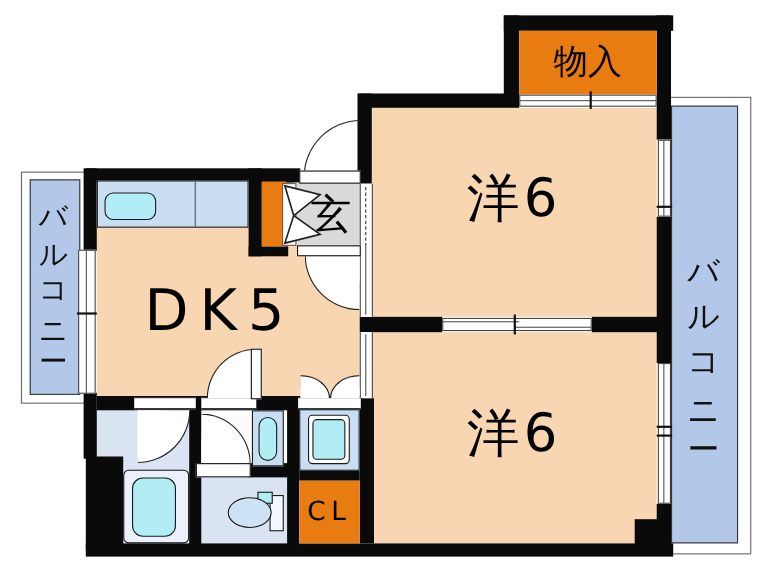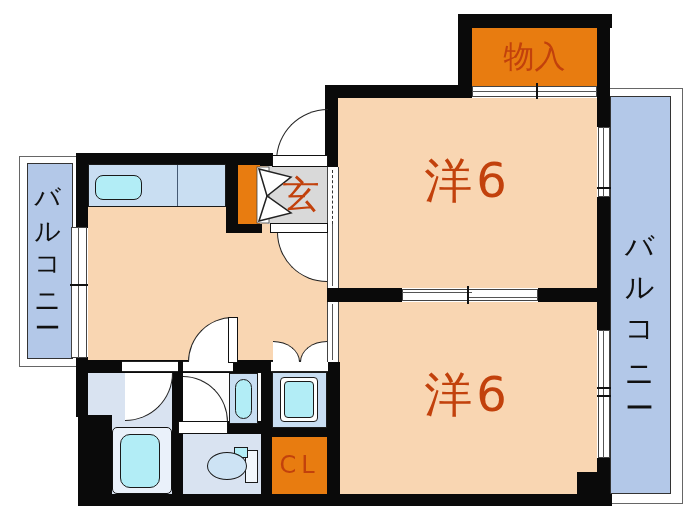--- a/index.html
+++ b/index.html
@@ -13,21 +13,21 @@
   .balc-fill{background:var(--balcony-fill,#b3c8e8);border:1px solid #333;}
   .wet{background:var(--wet-area-fill,#d9e3f1);}
   .panel{background:var(--counter-fill,#c9def2);border:1.5px solid #1a1a1a;}
   .fixture{background:var(--fixture-fill,#b2edf6);border:1.5px solid #1a1a1a;}
   .opening{background:#fff;border-top:1px solid #222;border-bottom:1px solid #222;}
   .leaf{background:#fff;border:1.5px solid #111;}
   .window{background:#fff;border:1px solid #444;}
   .tick{background:#111;}
   .line{background:#555;}
   .arc{background:#fff;}
-  .lbl{color:#c2410c;line-height:1;white-space:nowrap;}
+  .lbl{color:#000000;line-height:1;white-space:nowrap;}
   .vtext{writing-mode:vertical-rl;text-orientation:mixed;color:#111;line-height:1;}
 </style>
 </head>
 <body>
 
 <div id="plan">
 
   <div class="abs balc-outer" style="left:19px;top:156px;width:61px;height:211px;"></div>
   <div class="abs balc-fill" style="left:27px;top:163px;width:46px;height:196px;"></div>
   <div class="abs balc-outer" style="left:604px;top:88px;width:79px;height:416px;"></div>
@@ -136,20 +136,21 @@
 
   <div class="abs arc" style="left:273px;top:341px;width:27px;height:21px;border-top:1.5px solid #222;border-right:1.5px solid #222;border-top-right-radius:100% 100%;"></div>
   <div class="abs arc" style="left:300px;top:341px;width:27px;height:21px;border-top:1.5px solid #222;border-left:1.5px solid #222;border-top-left-radius:100% 100%;"></div>
 
   <svg class="abs" style="left:254px;top:164px;" width="42" height="62" viewBox="0 0 42 62">
     <rect x="3" y="3" width="12" height="56" fill="#fff" stroke="#444" stroke-width="0.8"></rect>
     <polygon points="5,5 37,13 13,32" fill="#fff" stroke="#222" stroke-width="1.5"></polygon>
     <polygon points="5,57 37,49 13,32" fill="#fff" stroke="#222" stroke-width="1.5"></polygon>
   </svg>
 
+  <div class="abs lbl" style="left:100px;top:257px;width:200px;text-align:center;font-size:52px;letter-spacing:10px;font-weight:500;">DK5</div>
   <div class="abs lbl" style="left:380px;top:156px;width:175px;text-align:center;font-size:48px;letter-spacing:4px;">洋6</div>
   <div class="abs lbl" style="left:380px;top:370px;width:175px;text-align:center;font-size:48px;letter-spacing:4px;">洋6</div>
   <div class="abs lbl" style="left:275px;top:176px;width:52px;text-align:center;font-size:37px;">玄</div>
   <div class="abs lbl" style="left:472px;top:41px;width:125px;text-align:center;font-size:31px;">物入</div>
   <div class="abs lbl" style="left:272px;top:453px;width:55px;text-align:center;font-size:24px;letter-spacing:5px;font-weight:500;">CL</div>
   <div class="abs vtext" style="left:35px;top:168px;font-size:26px;letter-spacing:7px;">バルコニー</div>
   <div class="abs vtext" style="left:625px;top:213px;font-size:29px;letter-spacing:12px;">バルコニー</div>
 
 </div>
 

